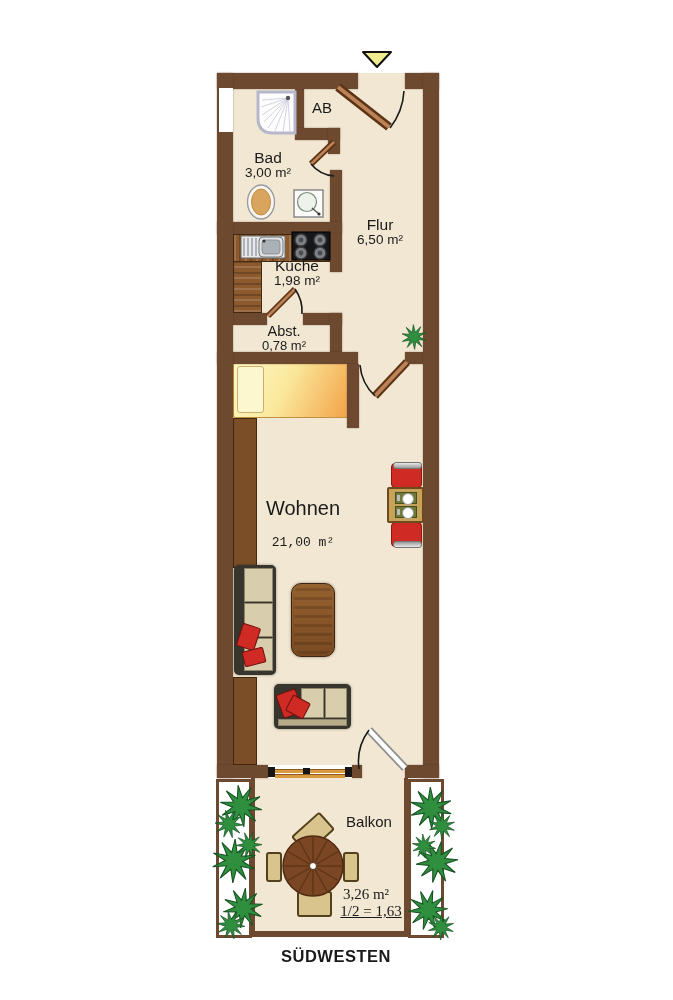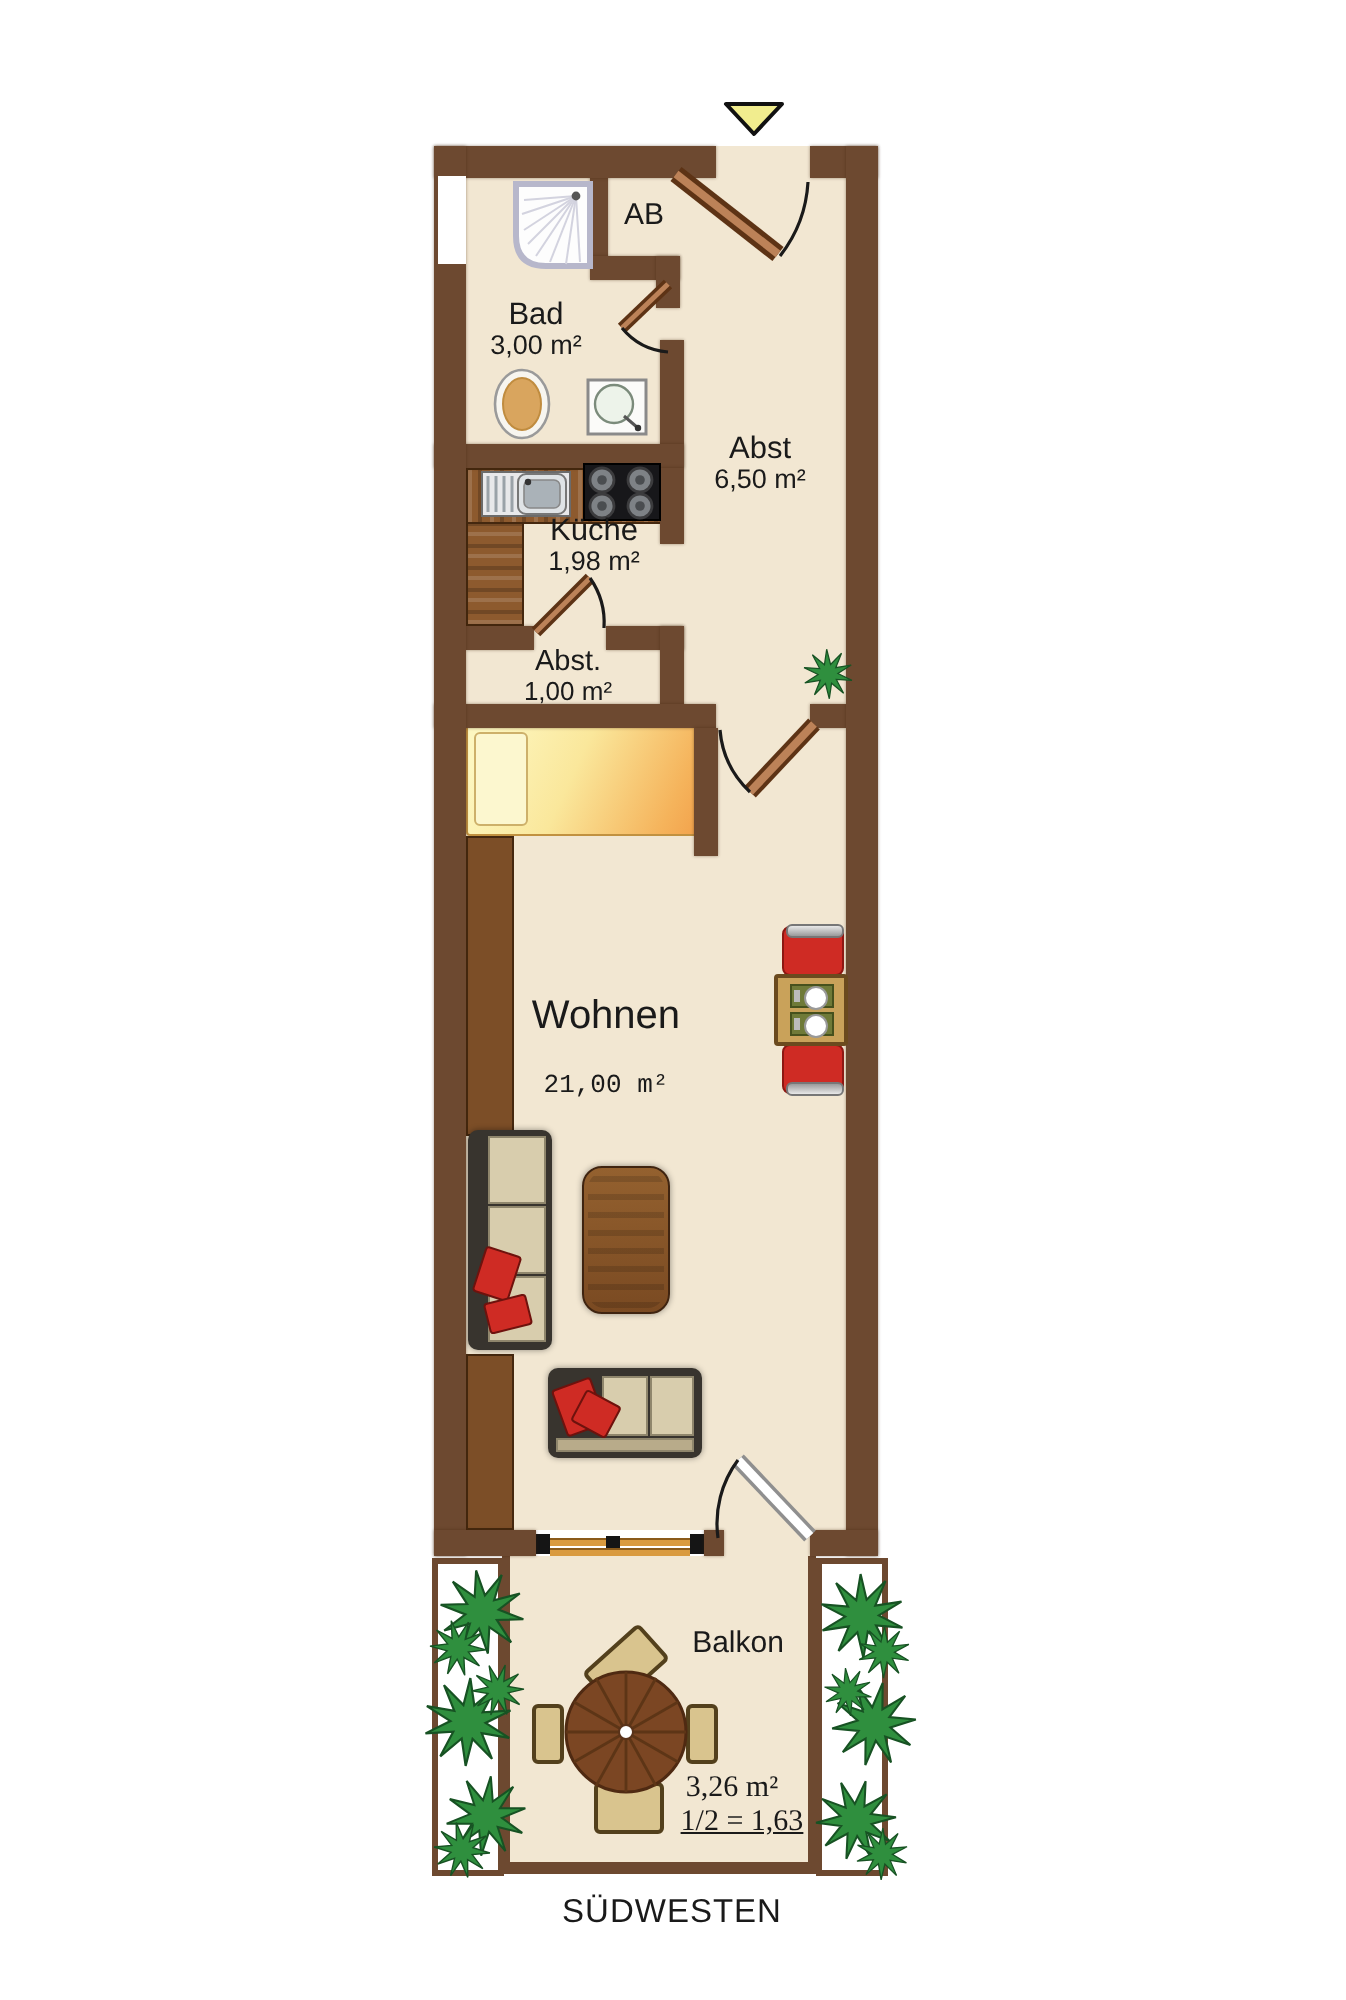--- a/index.html
+++ b/index.html
@@ -242,27 +242,27 @@
       <use href="#star" transform="translate(424,846) rotate(-60) scale(0.6)"></use>
       <use href="#star" transform="translate(428,910) rotate(-40) scale(1.0)"></use>
       <use href="#star" transform="translate(441,927) rotate(20) scale(0.65)"></use>
       <use href="#star" transform="translate(414,337) rotate(15) scale(0.62)"></use>
     </g>
   </svg>
 
   <div class="lbl" style="left:300px;top:100px;width:44px;font-size:15px;">AB</div>
   <div class="lbl" style="left:238px;top:150px;width:60px;font-size:15.5px;">Bad</div>
   <div class="lbl" style="left:233px;top:166px;width:70px;font-size:13.5px;">3,00 m²</div>
-  <div class="lbl" style="left:350px;top:217px;width:60px;font-size:15.5px;">Abst</div>
+  <div class="lbl" style="left:350px;top:217px;width:60px;font-size:15.5px;">Flur</div>
   <div class="lbl" style="left:345px;top:233px;width:70px;font-size:13.5px;">6,50 m²</div>
   <div class="lbl" style="left:262px;top:258px;width:70px;font-size:15.5px;">Küche</div>
   <div class="lbl" style="left:262px;top:274px;width:70px;font-size:13.5px;">1,98 m²</div>
   <div class="lbl" style="left:249px;top:324px;width:70px;font-size:14.5px;">Abst.</div>
-  <div class="lbl" style="left:249px;top:339px;width:70px;font-size:13px;">1,00 m²</div>
+  <div class="lbl" style="left:249px;top:339px;width:70px;font-size:13px;">0,78 m²</div>
   <div class="lbl" style="left:263px;top:498px;width:80px;font-size:20px;">Wohnen</div>
   <div class="lbl" style="left:263px;top:536px;width:80px;font-size:13px;font-family:Liberation Mono, monospace;">21,00 m²</div>
   <div class="lbl" style="left:334px;top:814px;width:70px;font-size:15px;">Balkon</div>
   <div class="lbl serif" style="left:326px;top:887px;width:80px;font-size:15px;">3,26 m²</div>
   <div class="lbl serif" style="left:326px;top:904px;width:90px;font-size:15px;text-decoration:underline;">1/2 = 1,63</div>
 
-  <div class="lbl" style="left:236px;top:948px;width:200px;font-size:16.5px;font-weight:normal;letter-spacing:.5px;">SÜDWESTEN</div>
+  <div class="lbl" style="left:236px;top:948px;width:200px;font-size:16.5px;font-weight:bold;letter-spacing:.5px;">SÜDWESTEN</div>
 
 </div>
 
 </body></html>

